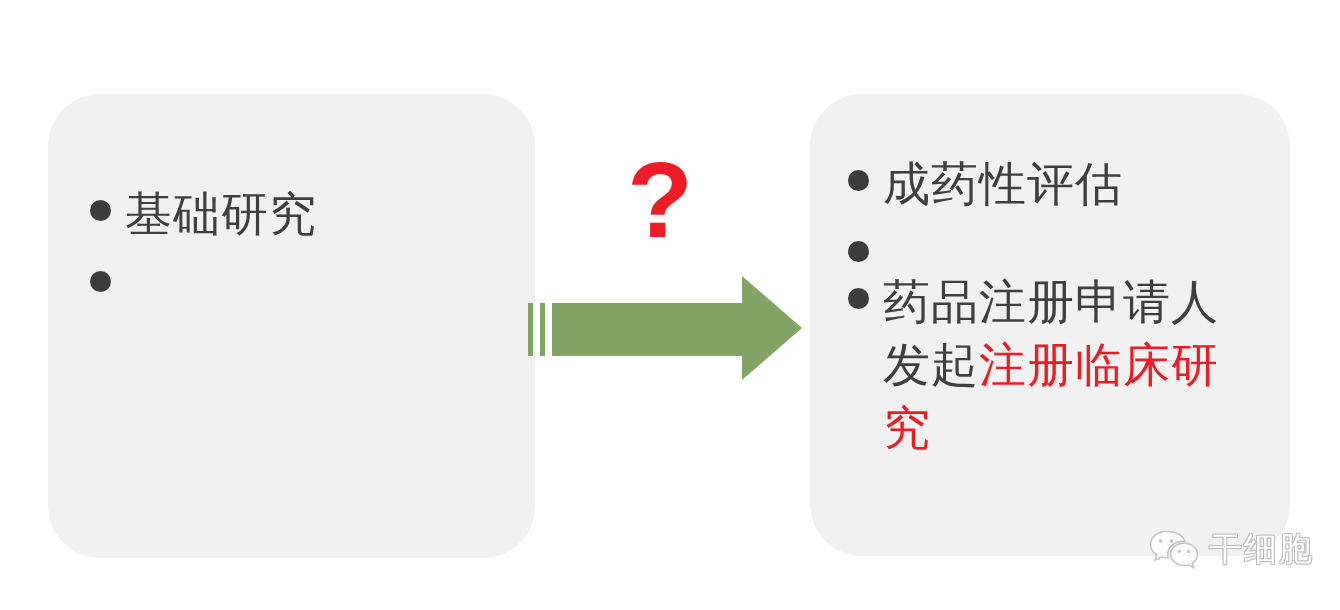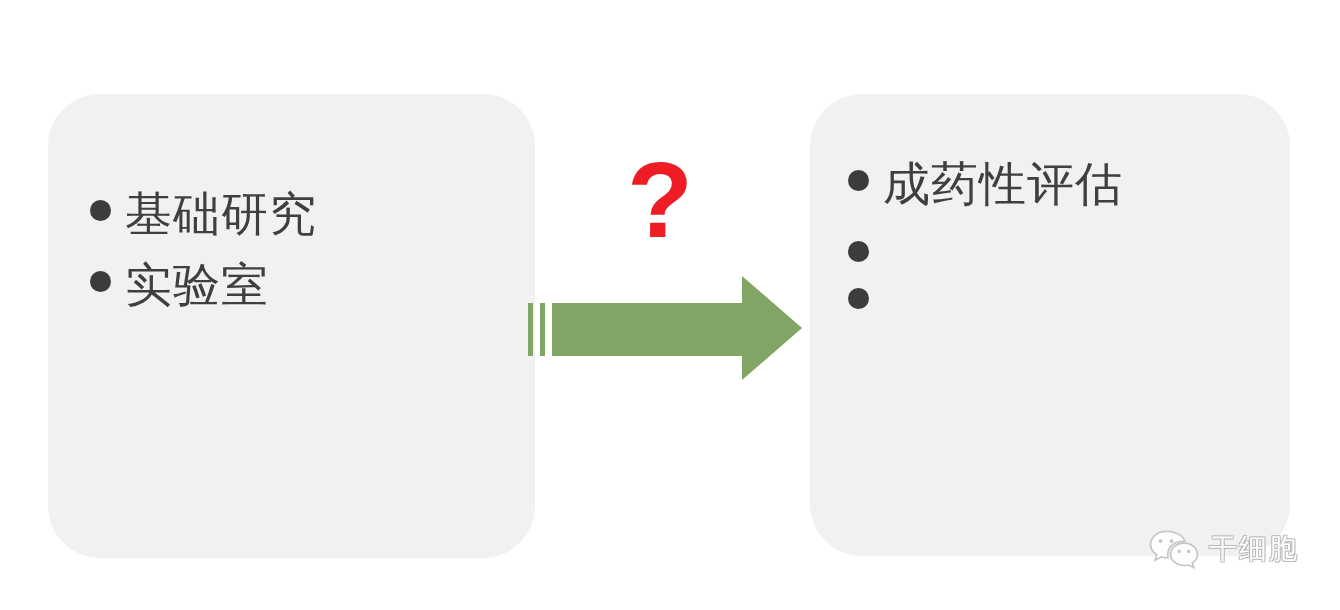--- a/index.html
+++ b/index.html
@@ -138,21 +138,21 @@
     position: absolute;
     left: 1148px;
     top: 528px;
     display: flex;
     align-items: center;
     gap: 9px;
     opacity: 0.95;
   }
   #wechat-icon { display: block; }
   #watermark-label {
-    font-size: 28px;
+    font-size: 33px;
     line-height: 38px;
     color: #ffffff;
     letter-spacing: 2px;
     text-shadow:
       -1px -1px 0 #b9b9b9,
        1px -1px 0 #b9b9b9,
       -1px  1px 0 #b9b9b9,
        1px  1px 0 #b9b9b9;
     white-space: nowrap;
   }
@@ -165,21 +165,20 @@
   <div class="panel" id="panel-left">
     <div class="bullet-list" id="list-left">
 
       <div class="bullet-item">
         <span class="dot"></span>
         <span class="bullet-text"><span>基础研究</span><span class="hl"></span></span>
       </div>
 
       <div class="bullet-item">
         <span class="dot"></span>
-        <span class="bullet-text"><span>实验室</span><span class="hl"></span></span>
       </div>
 
 
     </div>
   </div>
 
   <div id="question-mark">?</div>
 
   <div id="arrow-group">
     <div class="arrow-tick" id="arrow-tick-1"></div>
@@ -195,20 +194,21 @@
         <span class="dot"></span>
         <span class="bullet-text"><span>成药性评估</span><span class="hl"></span></span>
       </div>
 
       <div class="bullet-item">
         <span class="dot"></span>
       </div>
 
       <div class="bullet-item">
         <span class="dot"></span>
+        <span class="bullet-text"><span>药品注册申请人发起</span><span class="hl">注册临床研究</span></span>
       </div>
 
     </div>
   </div>
 
   <div id="watermark">
     <svg id="wechat-icon" width="52" height="42" viewBox="0 0 52 42">
       <g fill="none" stroke="#c2c2c2" stroke-width="1.6">
         <path d="M18.5 3.2C9.7 3.2 2.6 9.1 2.6 16.4c0 4.2 2.4 7.9 6.1 10.3l-1.8 5.6 6.3-3.3c1.7.5 3.5.8 5.3.8.6 0 1.2 0 1.8-.1-.4-1.1-.6-2.3-.6-3.5 0-7.1 6.9-12.9 15.4-12.9.6 0 1.2 0 1.8.1C35.1 7.5 27.6 3.2 18.5 3.2z" fill="#ffffff"></path>
         <path d="M49.4 26.3c0-6.2-6-11.2-13.4-11.2s-13.4 5-13.4 11.2c0 6.2 6 11.2 13.4 11.2 1.6 0 3.1-.2 4.5-.6l5.3 2.8-1.5-4.7c3.1-2 5.1-5.1 5.1-8.7z" fill="#ffffff"></path>

